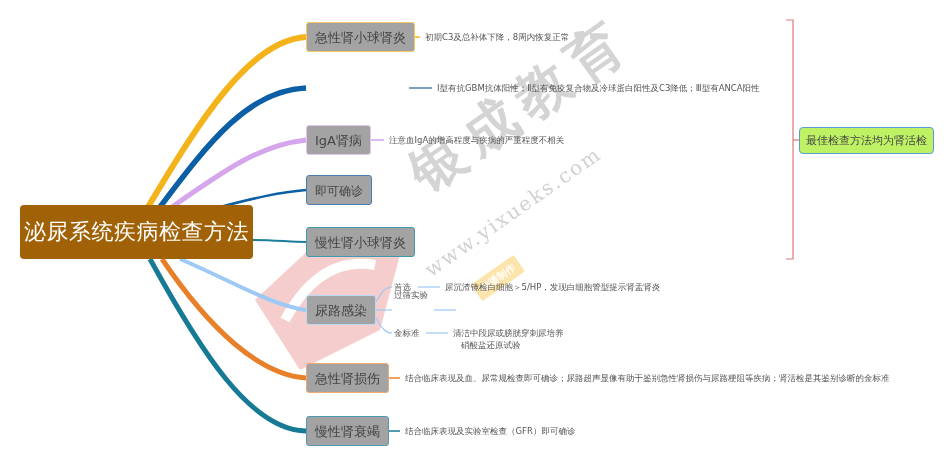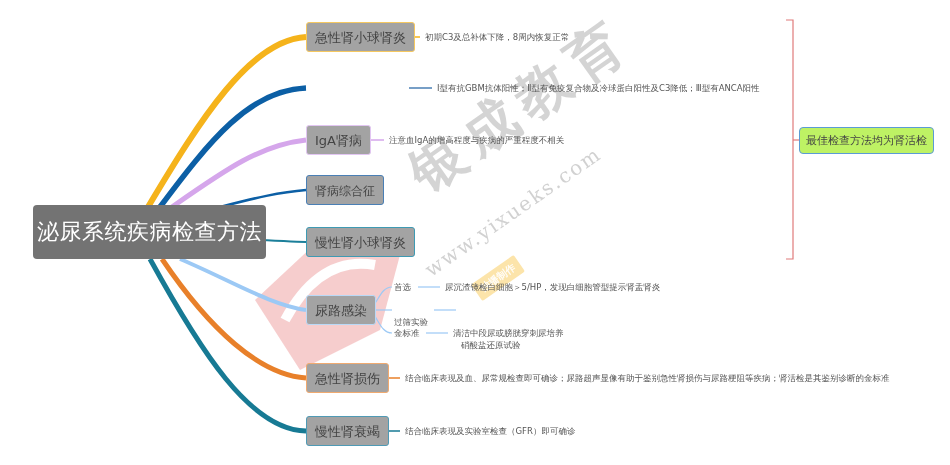--- a/index.html
+++ b/index.html
@@ -2,22 +2,22 @@
 <html><head>
   <meta charset="utf-8">
   <style>
     html, body { margin: 0; padding: 0; background: #ffffff; }
     body { width: 950px; height: 465px; position: relative; overflow: hidden;
            font-family: "DejaVu Sans", "Liberation Sans", sans-serif; color: #444; }
     #canvas { position: absolute; left: 0; top: 0; width: 950px; height: 465px; }
     svg.links { position: absolute; left: 0; top: 0; }
     .root {
       position: absolute; left: 20px; top: 205px; width: 233px; height: 54px;
-      background: #737373; border-radius: 4px; color: #fff;
-      font-size: 22px; line-height: 54px; text-align: center; letter-spacing: 0.5px; margin-left: 13px;
+      background: #a16207; border-radius: 4px; color: #fff;
+      font-size: 22px; line-height: 54px; text-align: center; letter-spacing: 0.5px;
     }
     .node {
       position: absolute; height: 30px; line-height: 30px; padding: 0 8px;
       background: #a3a3a3; border: 1px solid #4d7c0f; border-radius: 3px;
       font-size: 13px; color: #444; white-space: nowrap; box-sizing: border-box;
     }
     .leaf {
       position: absolute; font-size: 8.5px; color: #555; white-space: nowrap; line-height: 12px;
     }
     .sub {
@@ -91,28 +91,28 @@
   <div class="root">泌尿系统疾病检查方法</div>
 
   <div class="node" style="left:306px;top:22px;border-color:#f5c860;">急性肾小球肾炎</div>
   <div class="leaf" style="left:425px;top:31px;">初期C3及总补体下降，8周内恢复正常</div>
 
   <div class="leaf" style="left:437px;top:82px;">Ⅰ型有抗GBM抗体阳性；Ⅱ型有免疫复合物及冷球蛋白阳性及C3降低；Ⅲ型有ANCA阳性</div>
 
   <div class="node" style="left:306px;top:125px;border-color:#e2c6f2;">IgA肾病</div>
   <div class="leaf" style="left:389px;top:134px;">注意血IgA的增高程度与疾病的严重程度不相关</div>
 
-  <div class="node" style="left:306px;top:175px;border-color:#4a7fb5;font-size:12px;">肾病综合征</div>
+  <div class="node" style="left:306px;top:175px;border-color:#4a7fb5;font-size:12px;">即可确诊</div>
 
   <div class="node" style="left:306px;top:227px;border-color:#3e9ab3;">慢性肾小球肾炎</div>
 
   <div class="node" style="left:306px;top:295px;border-color:#b9d9f7;">尿路感染</div>
   <div class="sub" style="left:394px;top:281px;text-align:right;">首选</div>
   <div class="leaf" style="left:445px;top:281px;text-align:right;">尿沉渣镜检白细胞＞5/HP，发现白细胞管型提示肾盂肾炎</div>
-  <div class="sub" style="left:394px;top:316px;text-align:right;">过筛实验</div>
+  <div class="sub" style="left:394px;top:289px;text-align:right;">过筛实验</div>
   <div class="leaf" style="left:461px;top:304px;margin-top:35px;">硝酸盐还原试验</div>
   <div class="sub" style="left:394px;top:327px;">金标准</div>
   <div class="leaf" style="left:453px;top:327px;">清洁中段尿或膀胱穿刺尿培养</div>
 
   <div class="node" style="left:306px;top:363px;border-color:#f0aa70;">急性肾损伤</div>
   <div class="leaf" style="left:405px;top:372px;">结合临床表现及血、尿常规检查即可确诊；尿路超声显像有助于鉴别急性肾损伤与尿路梗阻等疾病；肾活检是其鉴别诊断的金标准</div>
 
   <div class="node" style="left:306px;top:416px;border-color:#4f9ab5;">慢性肾衰竭</div>
   <div class="leaf" style="left:405px;top:425px;">结合临床表现及实验室检查（GFR）即可确诊</div>
 

